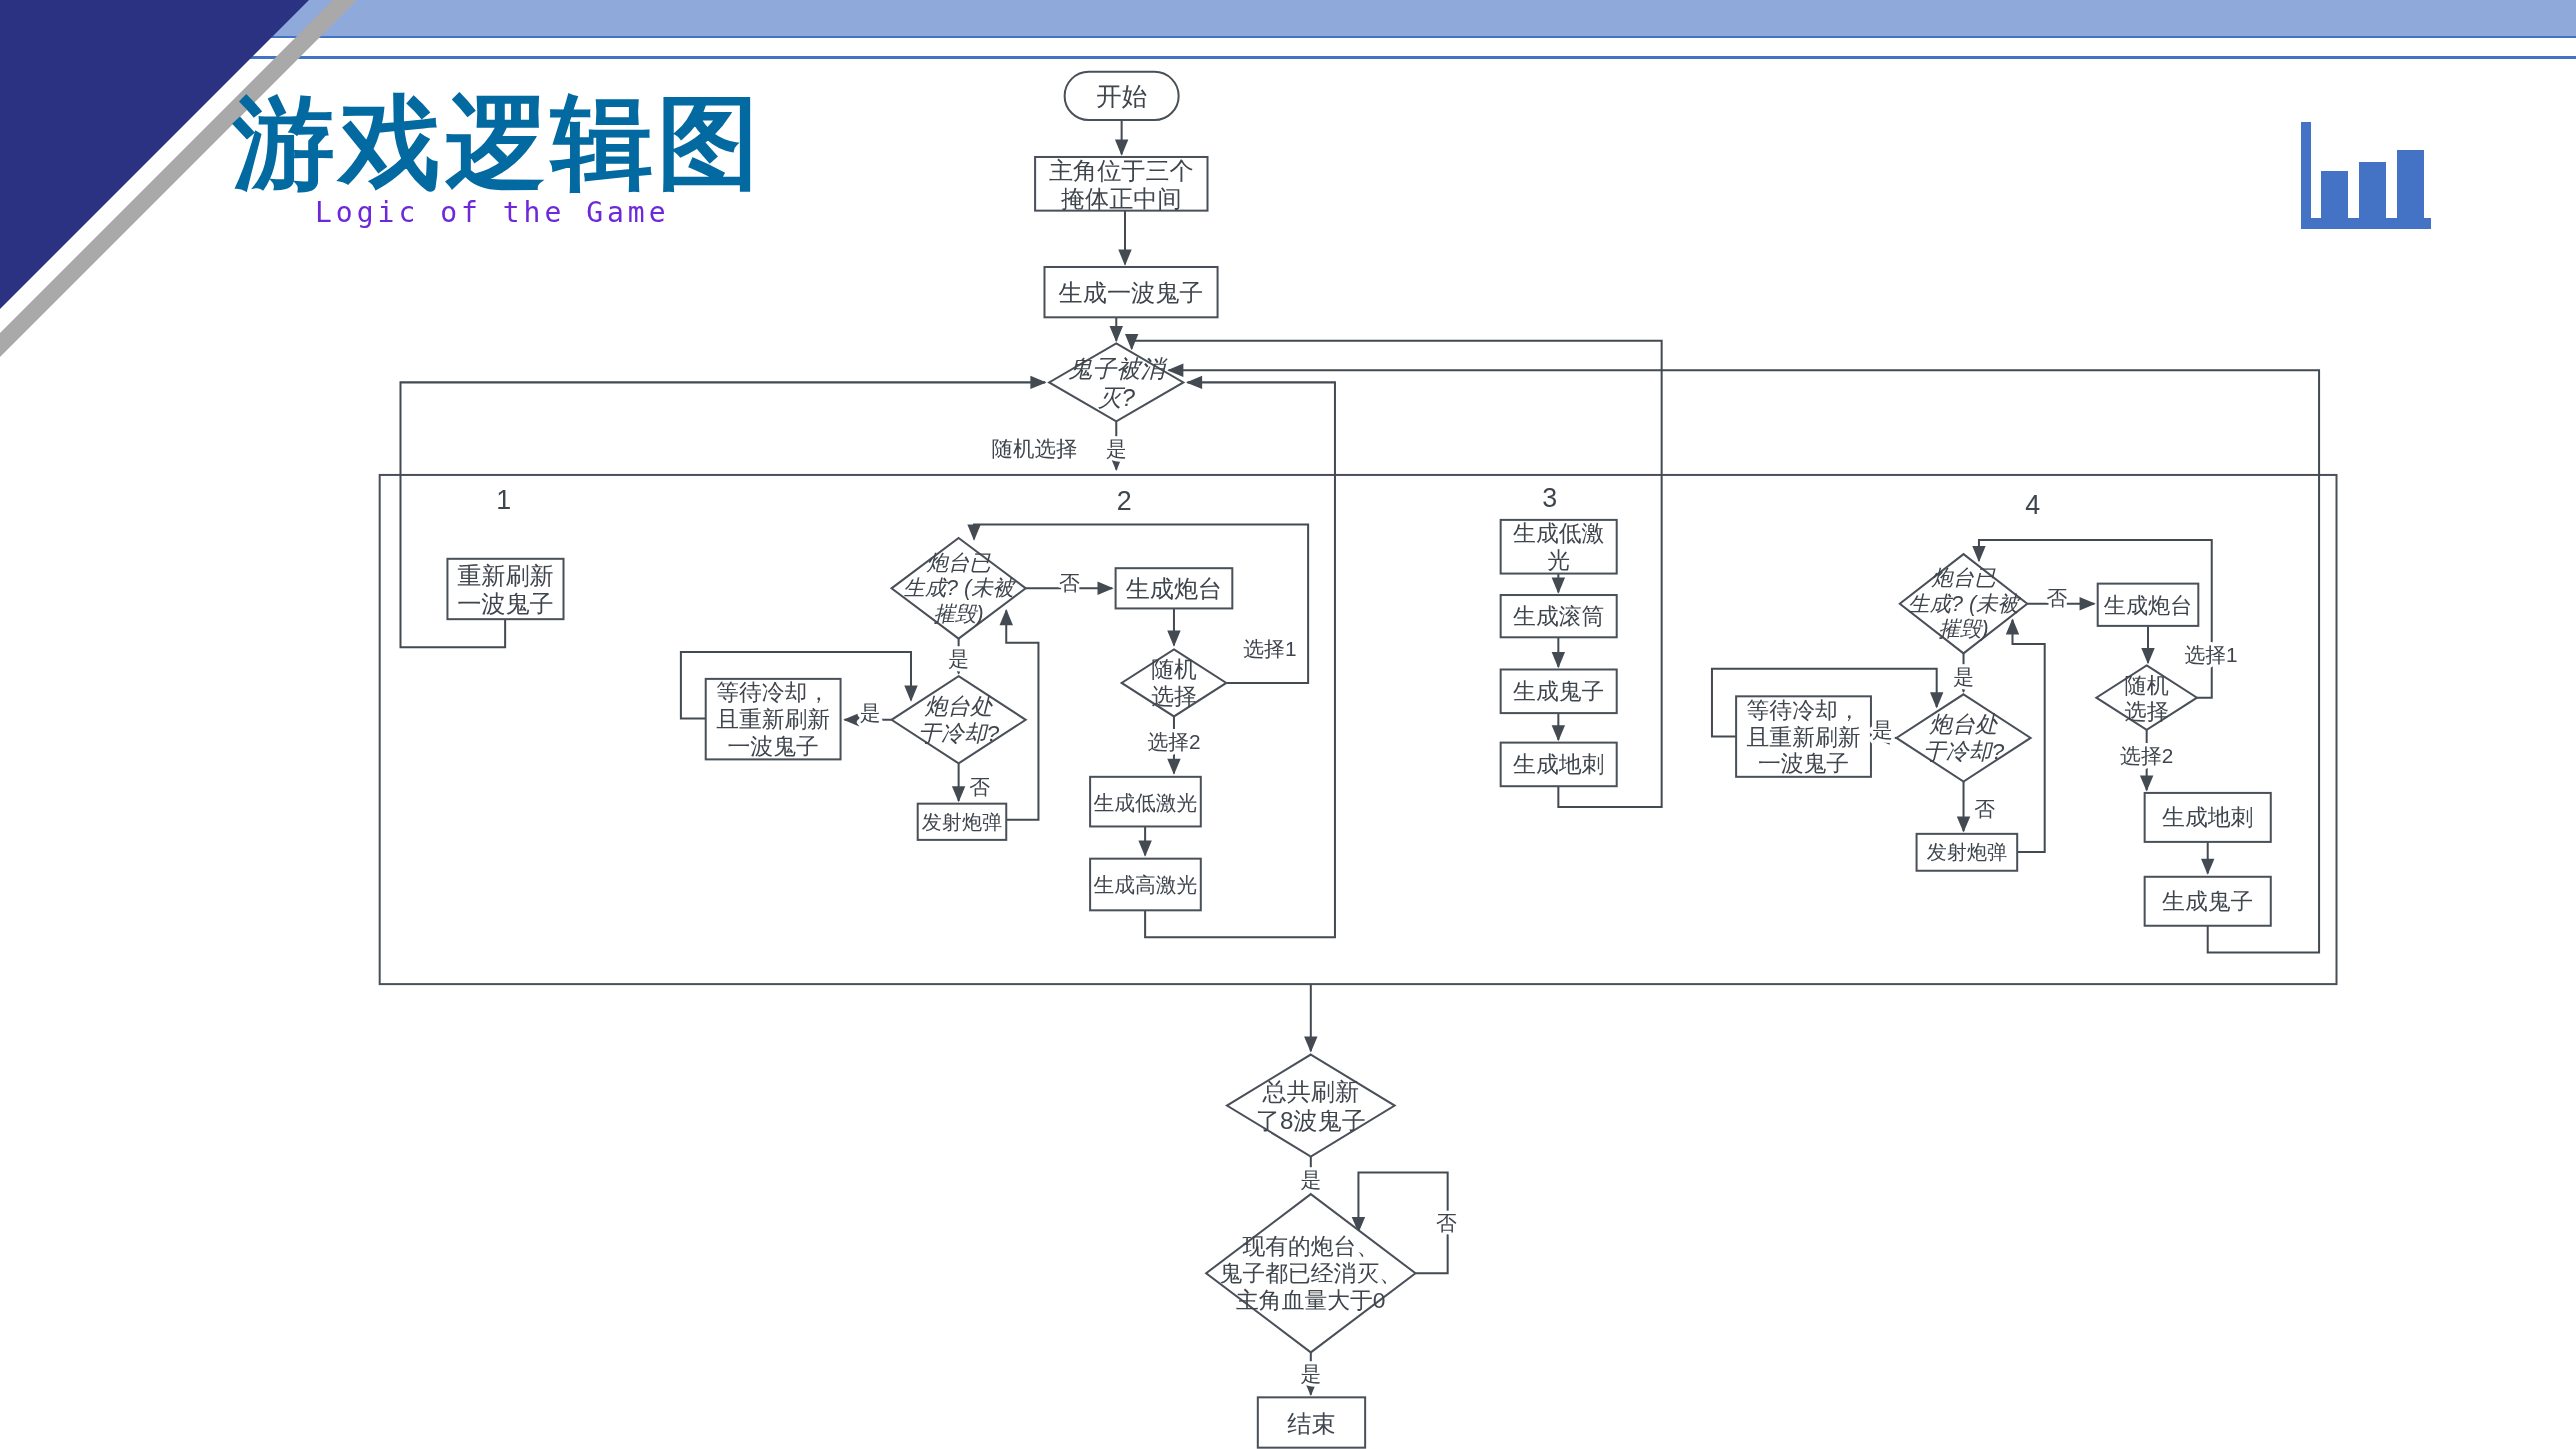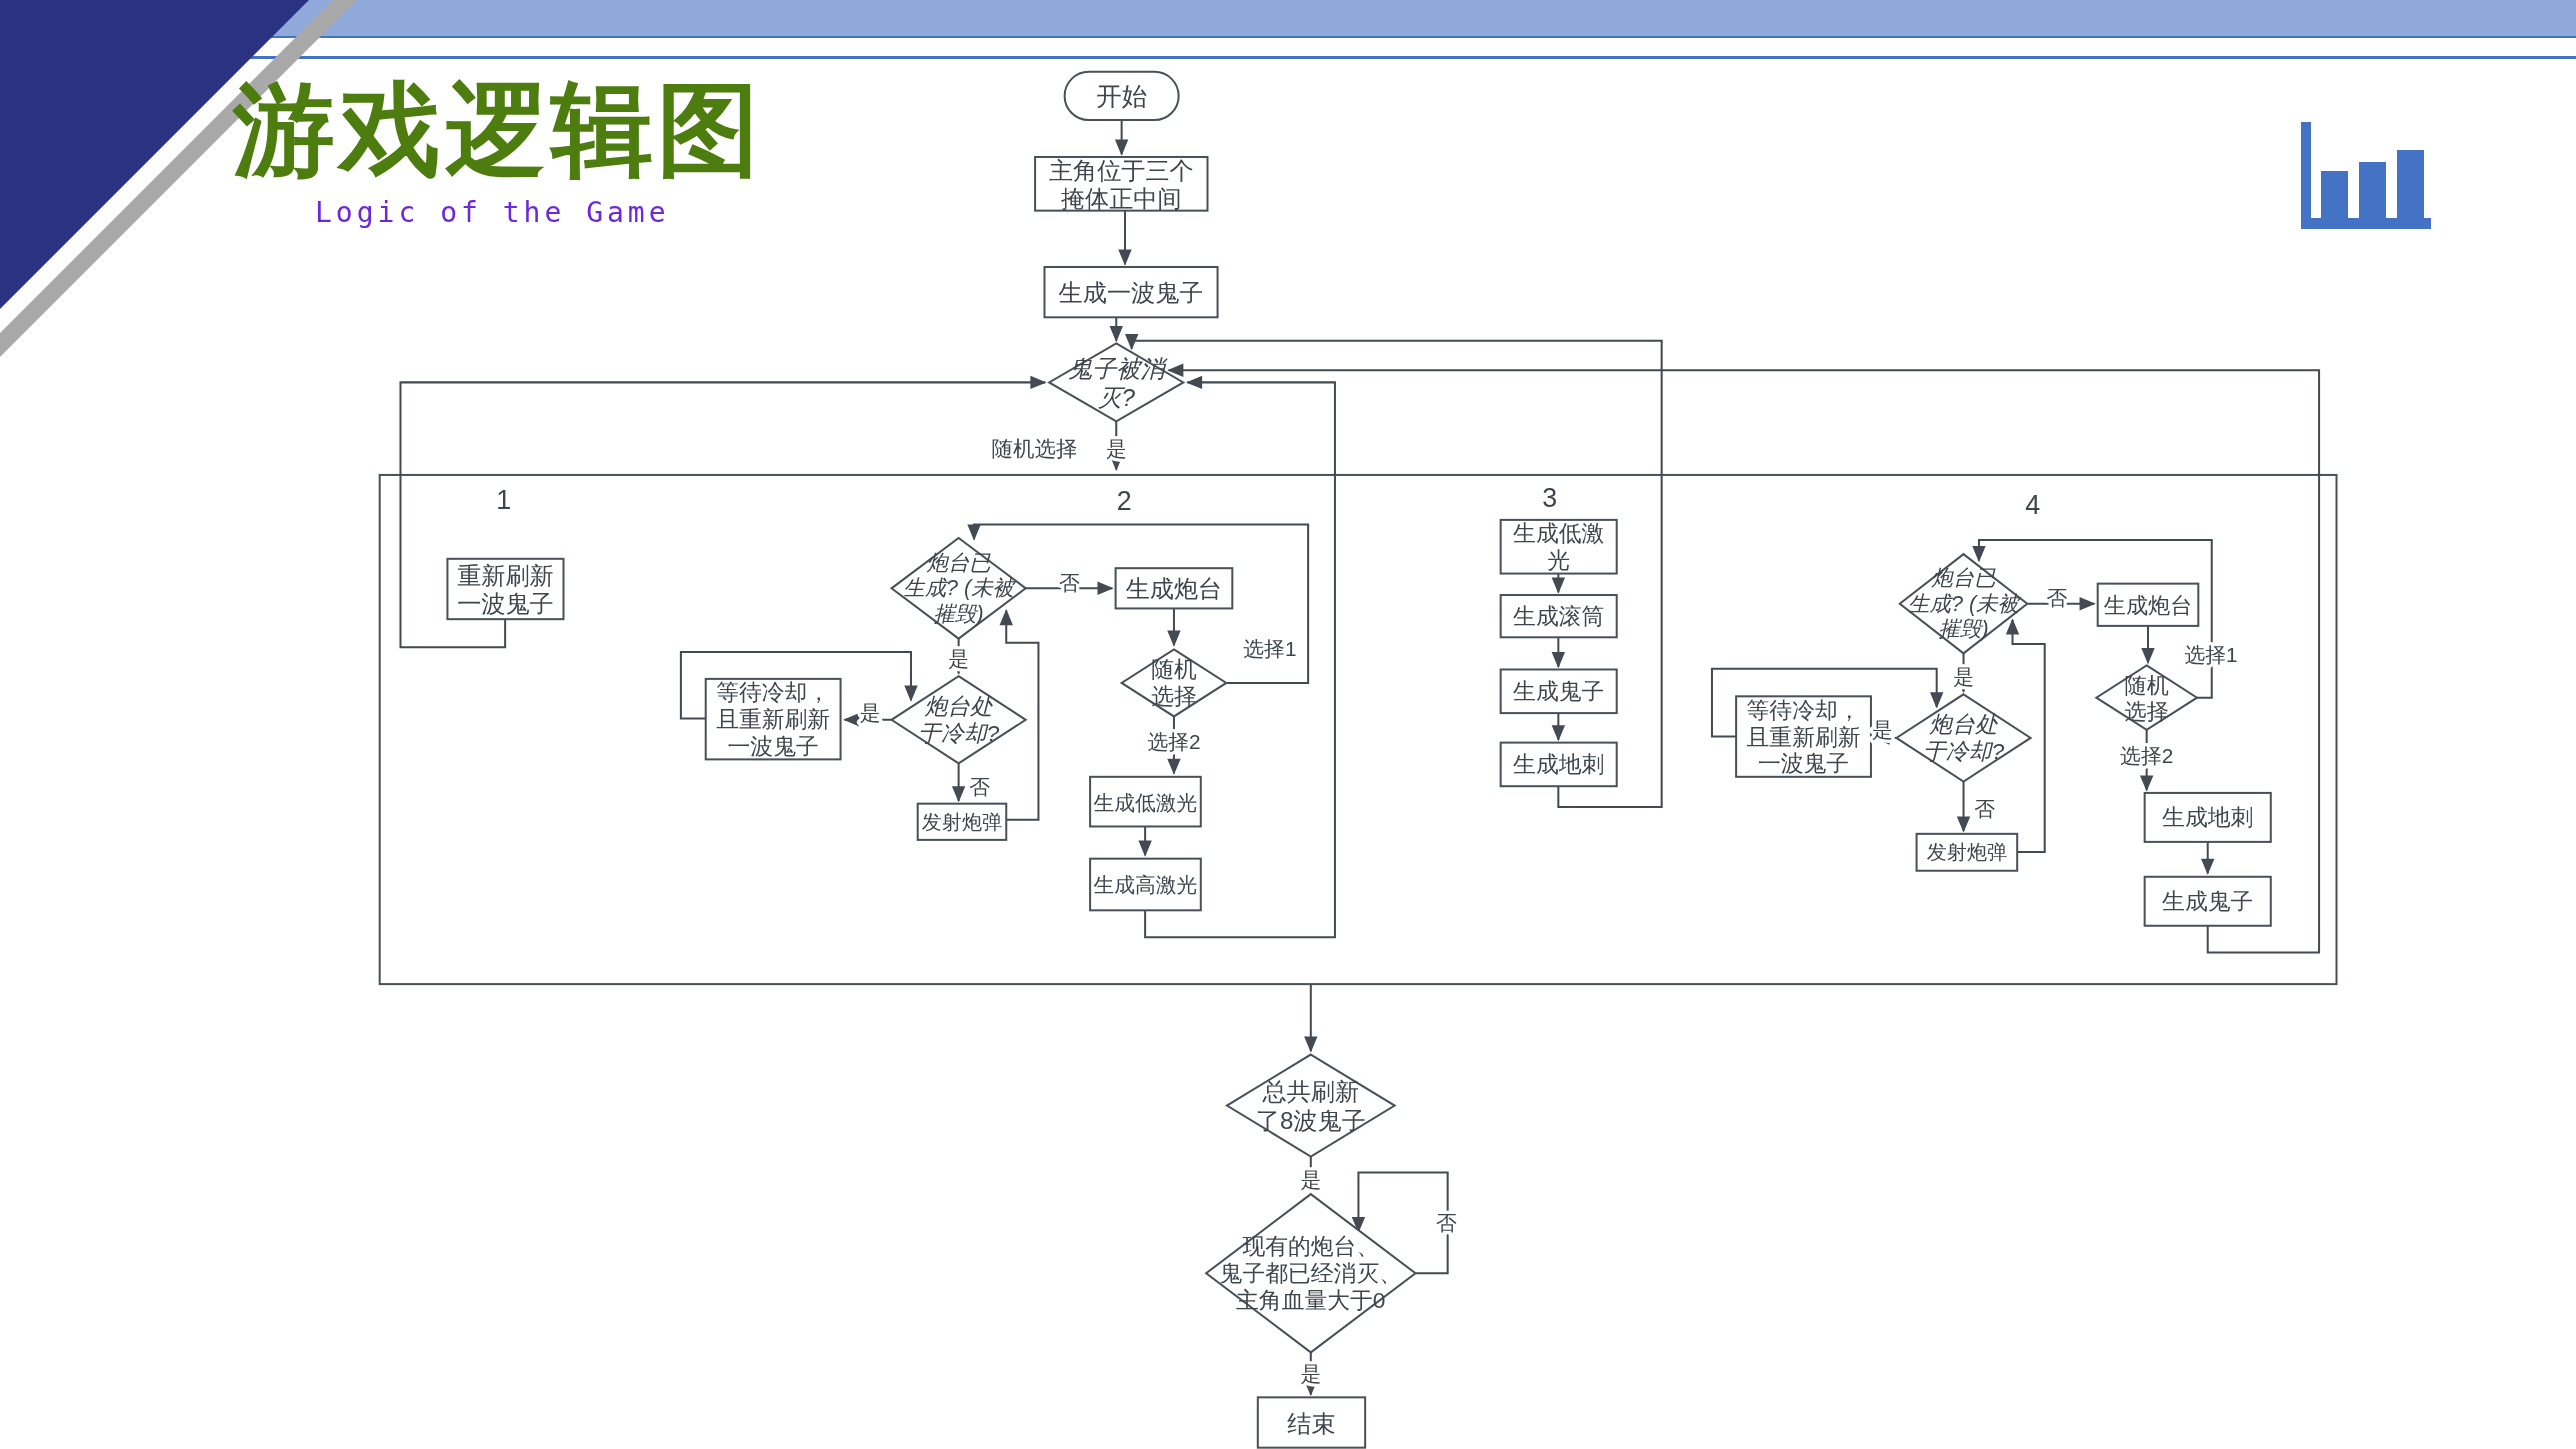--- a/index.html
+++ b/index.html
@@ -154,21 +154,21 @@
       <text x="1676" y="747" text-anchor="middle" font-size="40" dominant-baseline="central" class="halo">2</text>
       <text x="2310" y="743" text-anchor="middle" font-size="40" dominant-baseline="central" class="halo">3</text>
       <text x="3030" y="753" text-anchor="middle" font-size="40" dominant-baseline="central" class="halo">4</text>
     </svg>
 
   <div class="top-band" style="background: rgb(143, 169, 219); border-bottom-color: rgb(68, 114, 196);"></div>
   <div class="top-thinline" style="background: rgb(68, 114, 196);"></div>
   <div class="corner-stripe" style="background: rgb(169, 169, 169);"></div>
   <div class="corner-triangle" style="background: rgb(44, 50, 130);"></div>
 
-  <div class="page-title" style="color: #4d7c0f;">游戏逻辑图</div>
+  <div class="page-title" style="color: #0369a1; margin-top: 13px;">游戏逻辑图</div>
   <div class="page-subtitle" style="color: #6d28d9;">Logic of the Game</div>
 
   <div class="bar-icon">
     <div class="axis-v" style="background: rgb(68, 114, 196);"></div>
     <div class="axis-h" style="background: rgb(68, 114, 196);"></div>
     <div class="bar" style="left: 19.5px; height: 47px; background: rgb(68, 114, 196);"></div>
     <div class="bar" style="left: 58px; height: 56px; background: rgb(68, 114, 196);"></div>
     <div class="bar" style="left: 96px; height: 68px; background: rgb(68, 114, 196);"></div>
   </div>
 </div>

